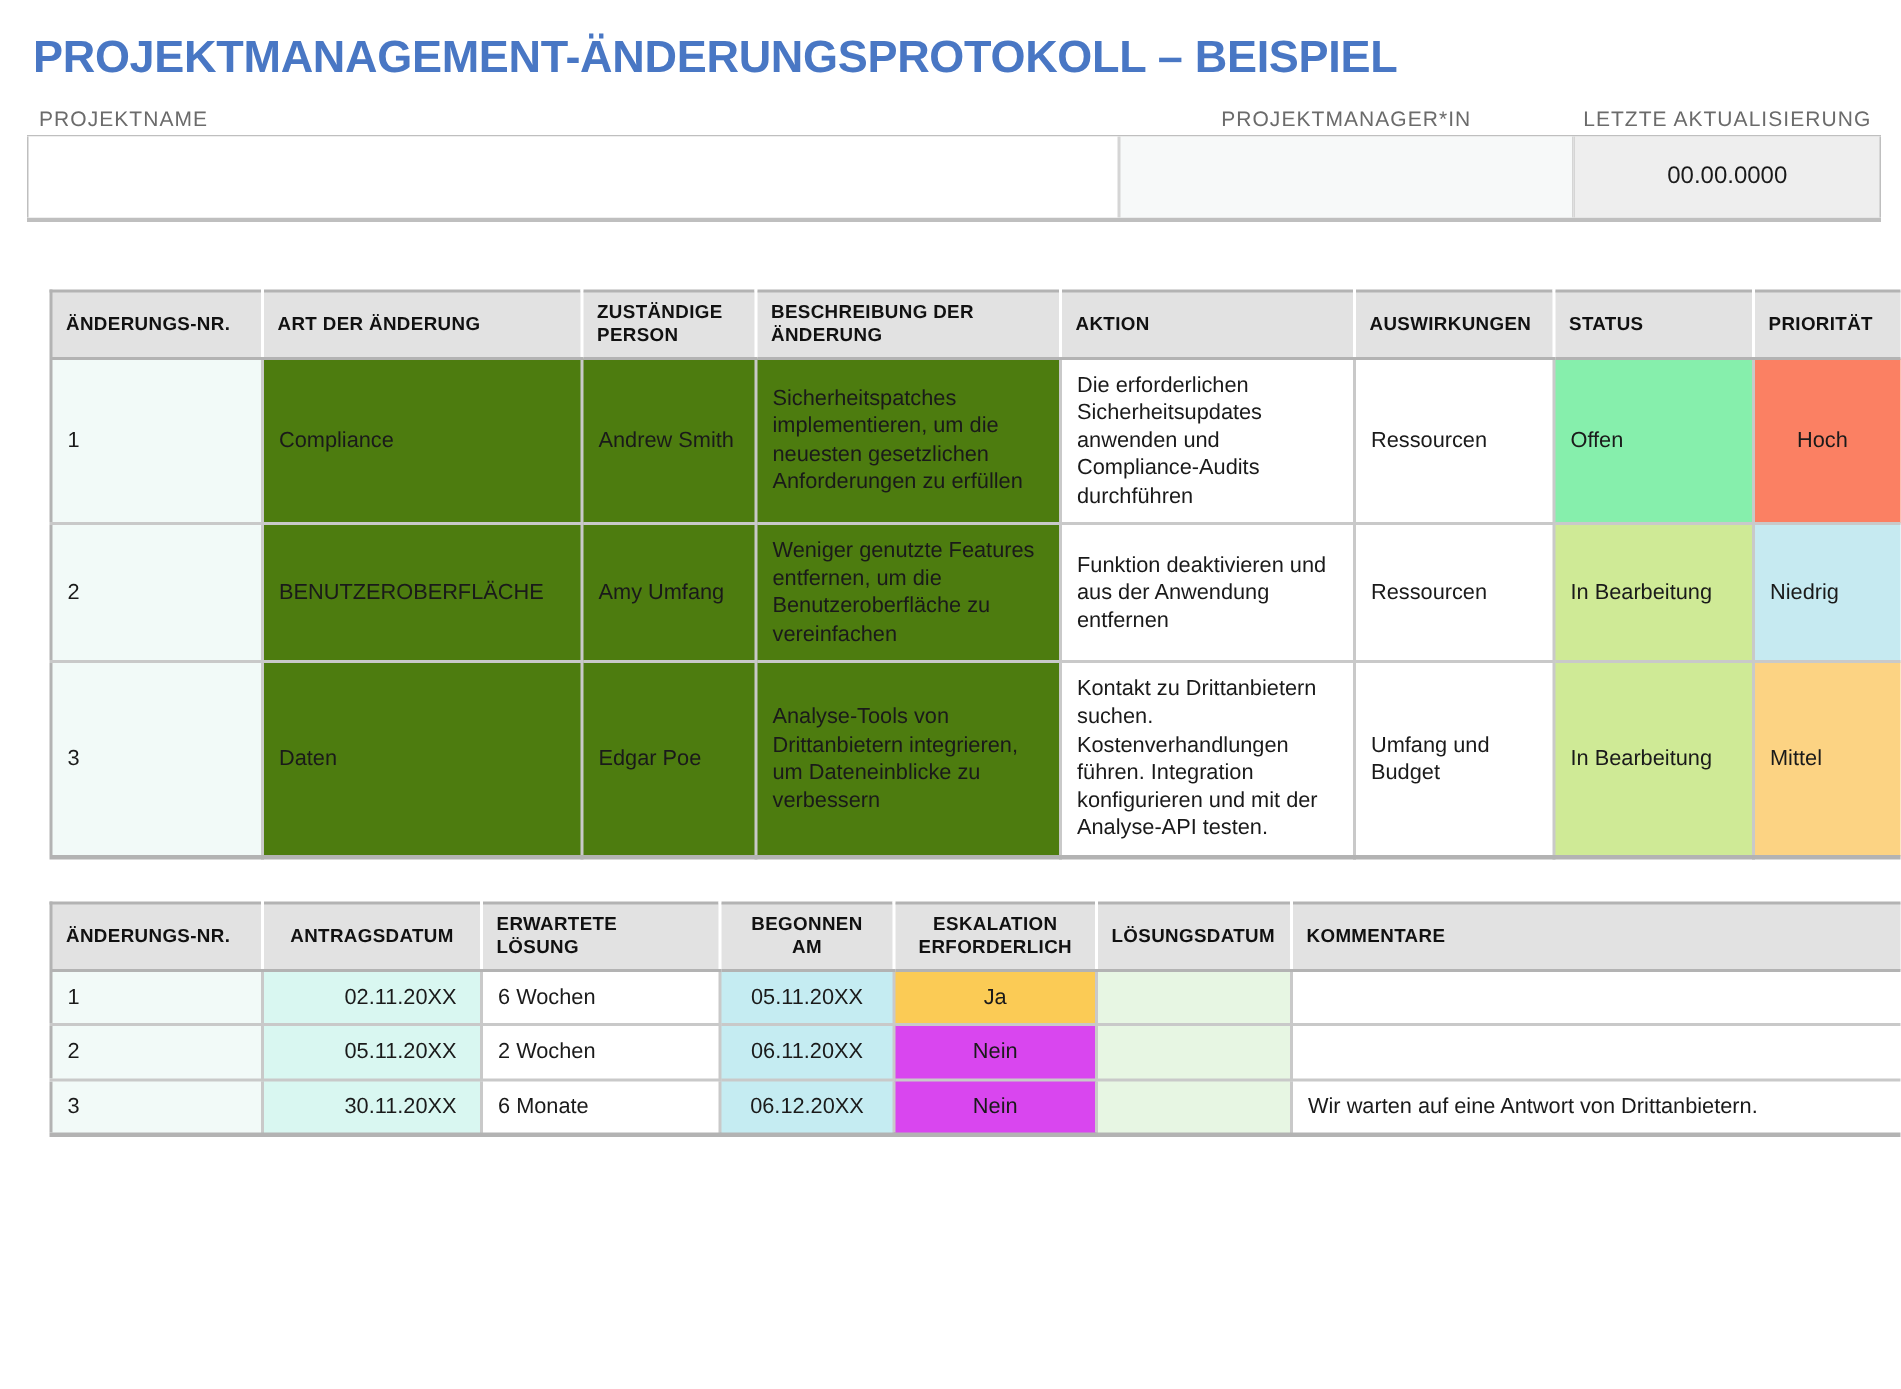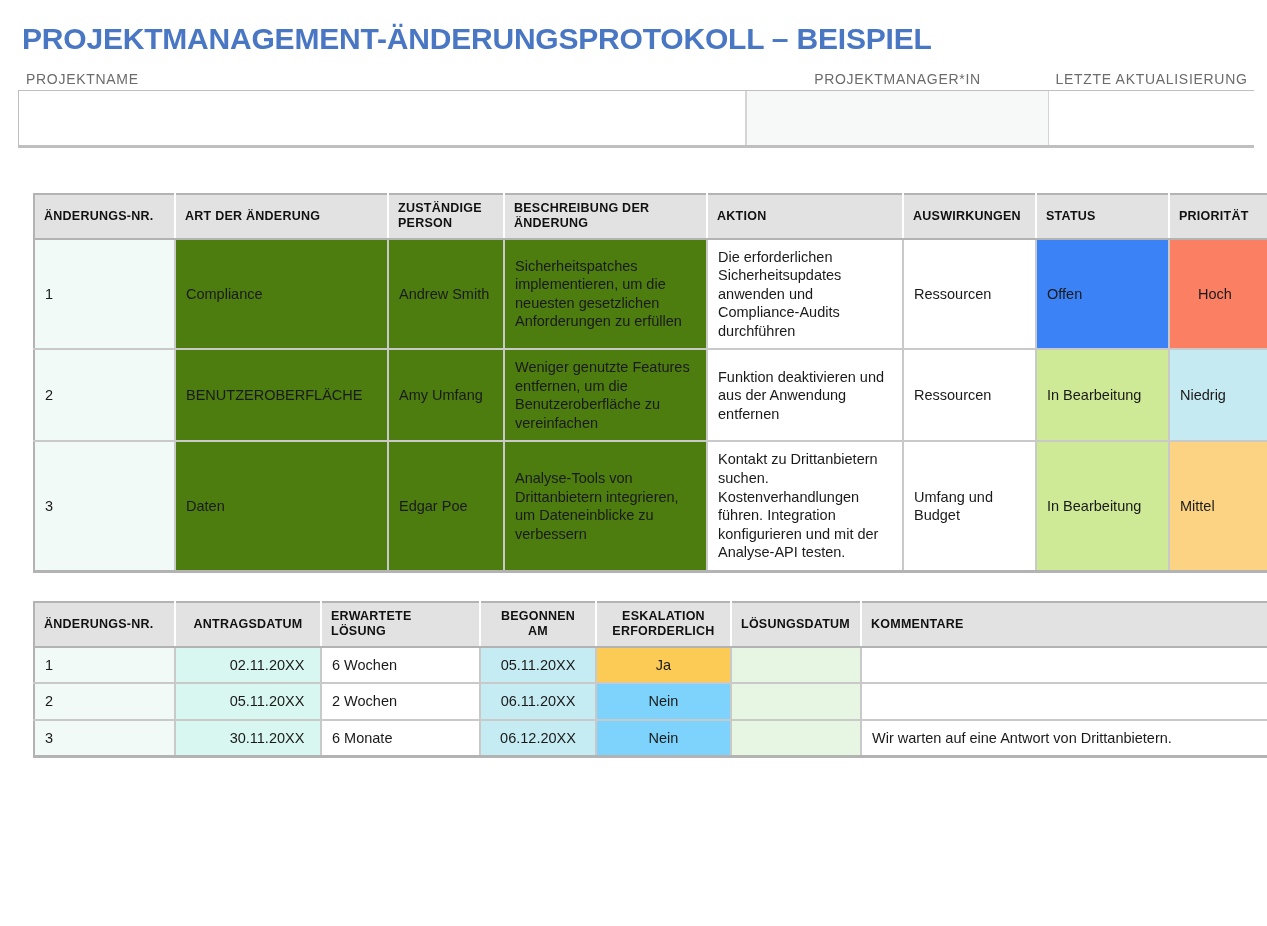--- a/index.html
+++ b/index.html
@@ -128,45 +128,46 @@
   tbody tr:last-child td { border-bottom: none; }
   tbody td:last-child { border-right: none; }
   td.ctr { text-align: center; }
 
   
   .t-idx     { background: #f2faf8; }
   .t-white   { background: #4d7c0f; }
   .t-plain   { background: #ffffff; }
   .t-mint    { background: #d9f7f1; padding-left: 48px; }
   .t-cyan    { background: #c5ecf2; }
-  .t-skyblue { background: #3b82f6; margin-left: 48px; }
+  .t-skyblue { background: #86efac; margin-left: 48px; }
   .t-salmon  { background: #fb8063; padding-left: 28px; }
   .t-green   { background: #cfea96; }
   .t-lightcy { background: #c6eaf1; }
   .t-orange  { background: #fcd383; }
   .t-amber   { background: #fbcb55; }
-  .t-grey    { background: #7dd3fc; }
+  .t-grey    { background: #d946ef; }
   .t-palegrn { background: #e7f6e3; }
 </style>
 </head>
 <body>
 
 <div class="page">
 
   <div class="title">PROJEKTMANAGEMENT-ÄNDERUNGSPROTOKOLL – BEISPIEL</div>
 
   <div class="meta">
     <div class="meta-labels">
       <div class="meta-label ml-1">PROJEKTNAME</div>
       <div class="meta-label ml-2">PROJEKTMANAGER*IN</div>
       <div class="meta-label ml-3">LETZTE AKTUALISIERUNG</div>
     </div>
     <div class="meta-boxes">
       <div class="meta-box mb-1"></div>
       <div class="meta-box mb-2"></div>
+      <div class="meta-box mb-3">00.00.0000</div>
     </div>
   </div>
 
   <div class="tbl-wrap" id="table1-wrap">
     <table>
       <colgroup>
         <col style="width:141px">
         <col style="width:213px">
         <col style="width:116px">
         <col style="width:203px">

